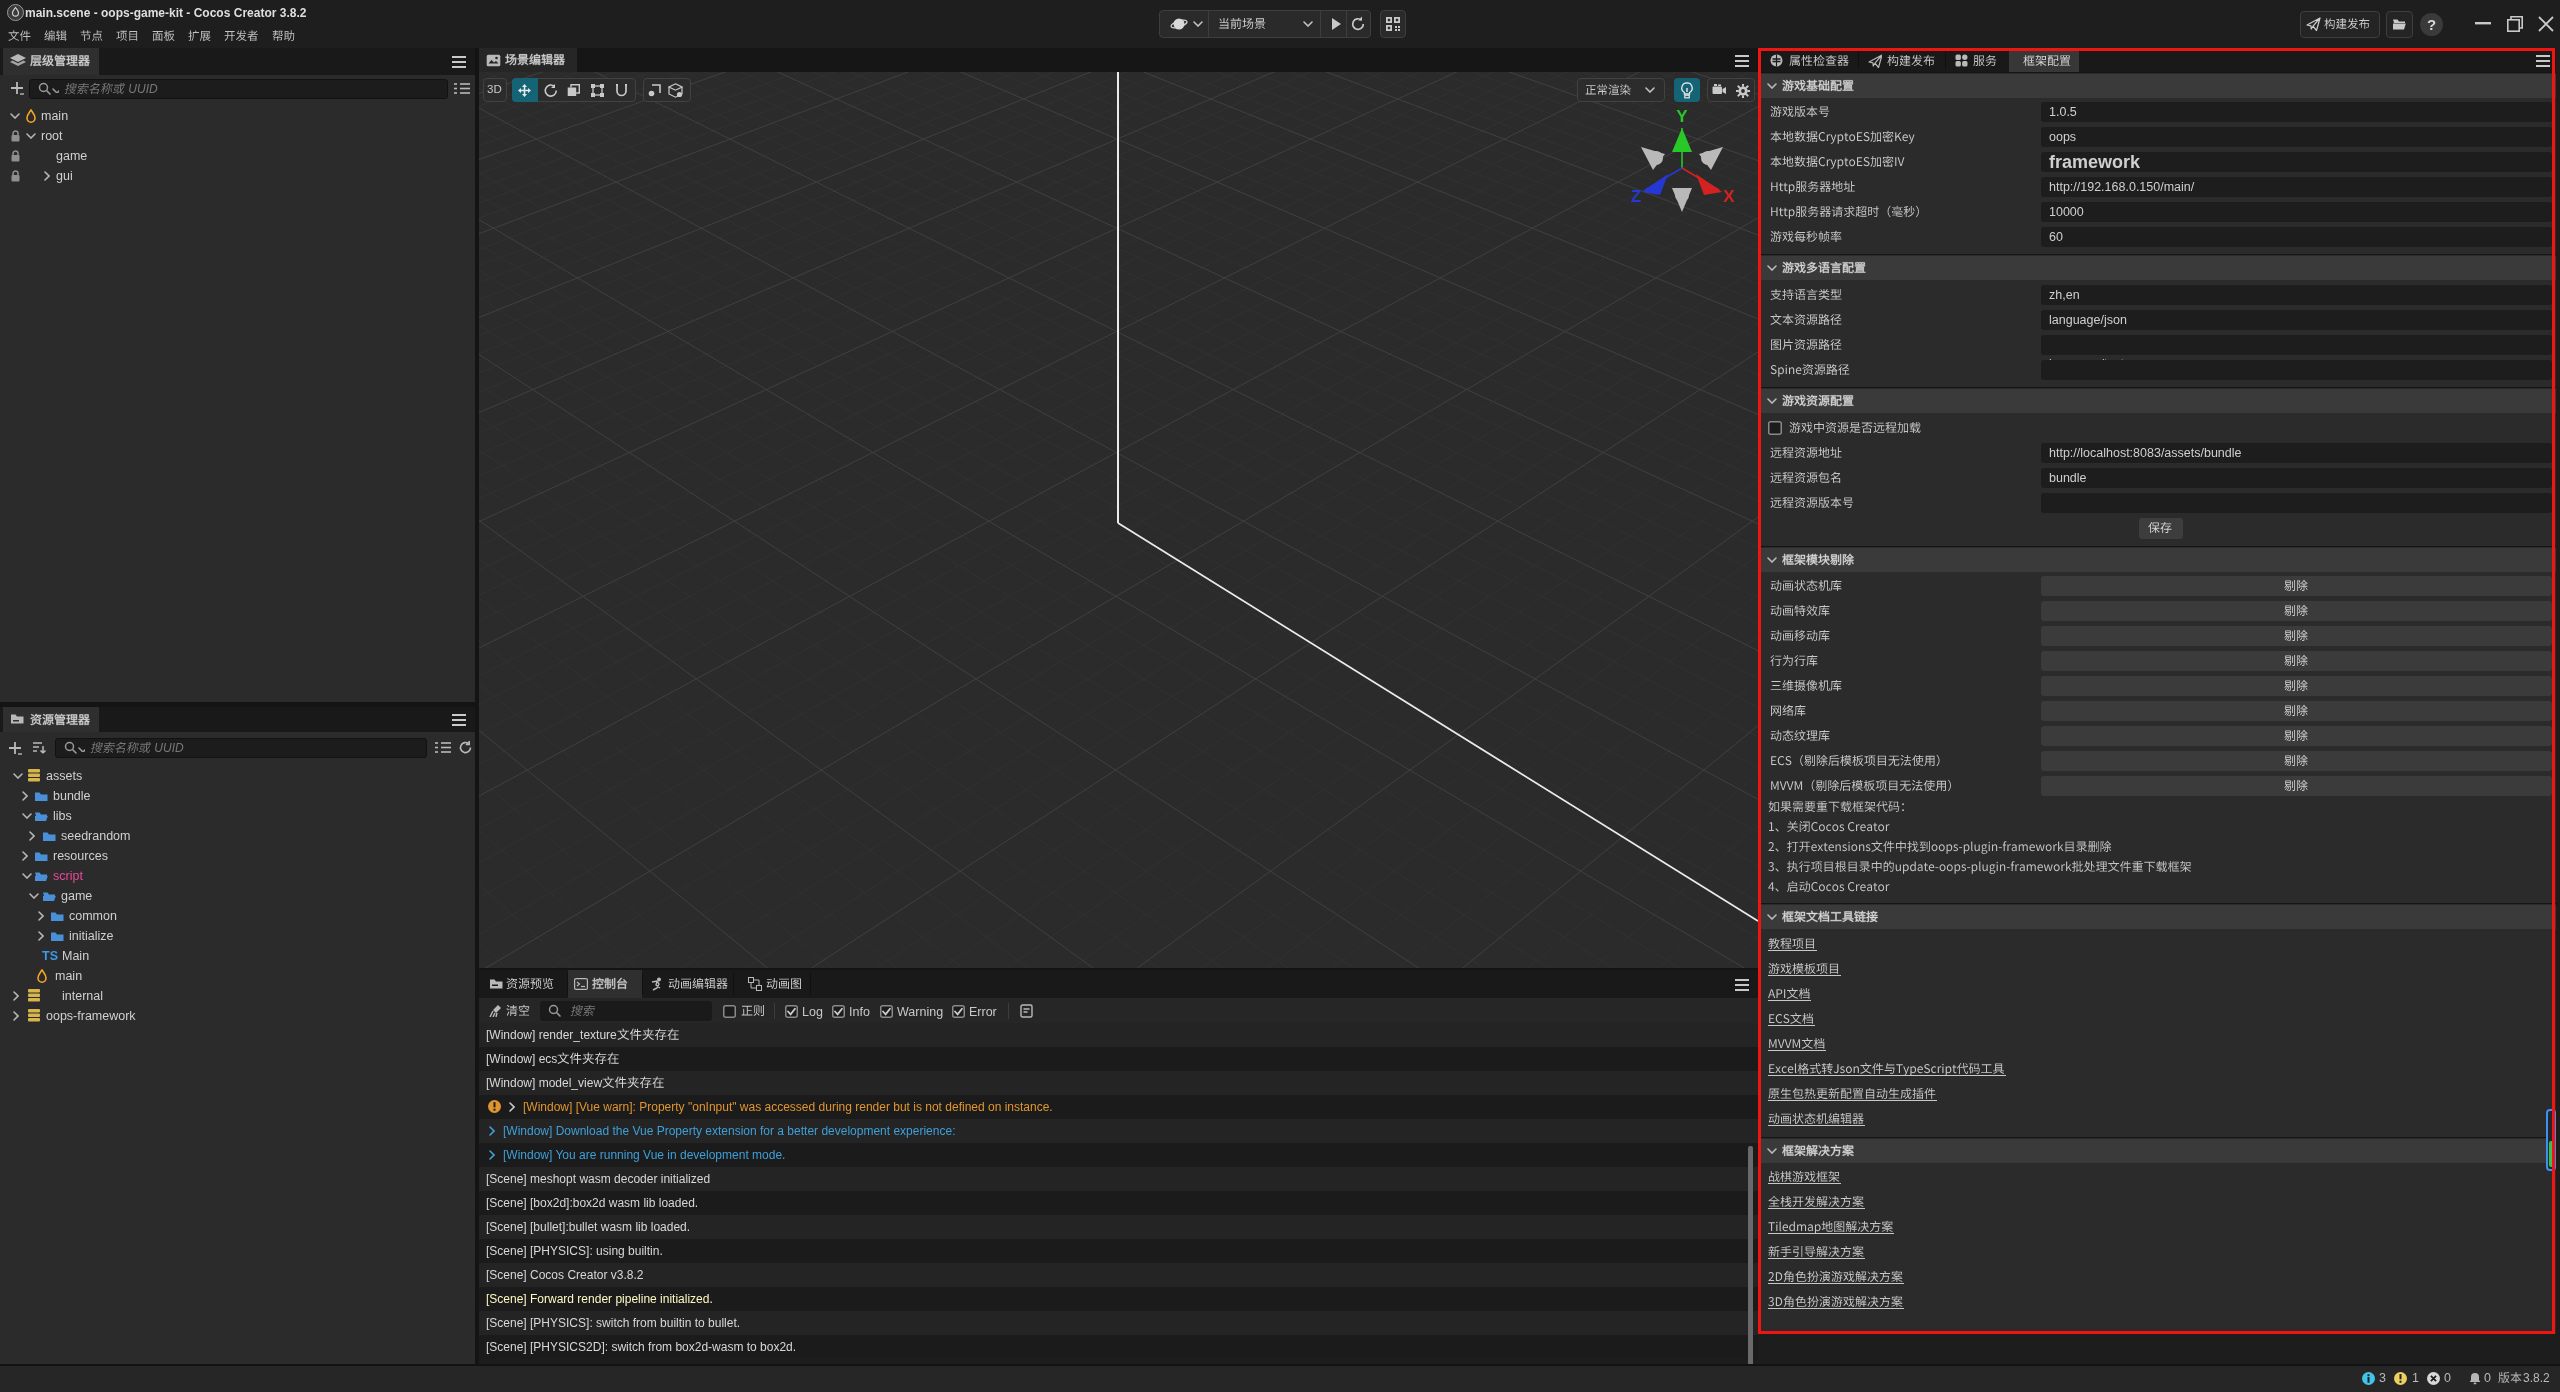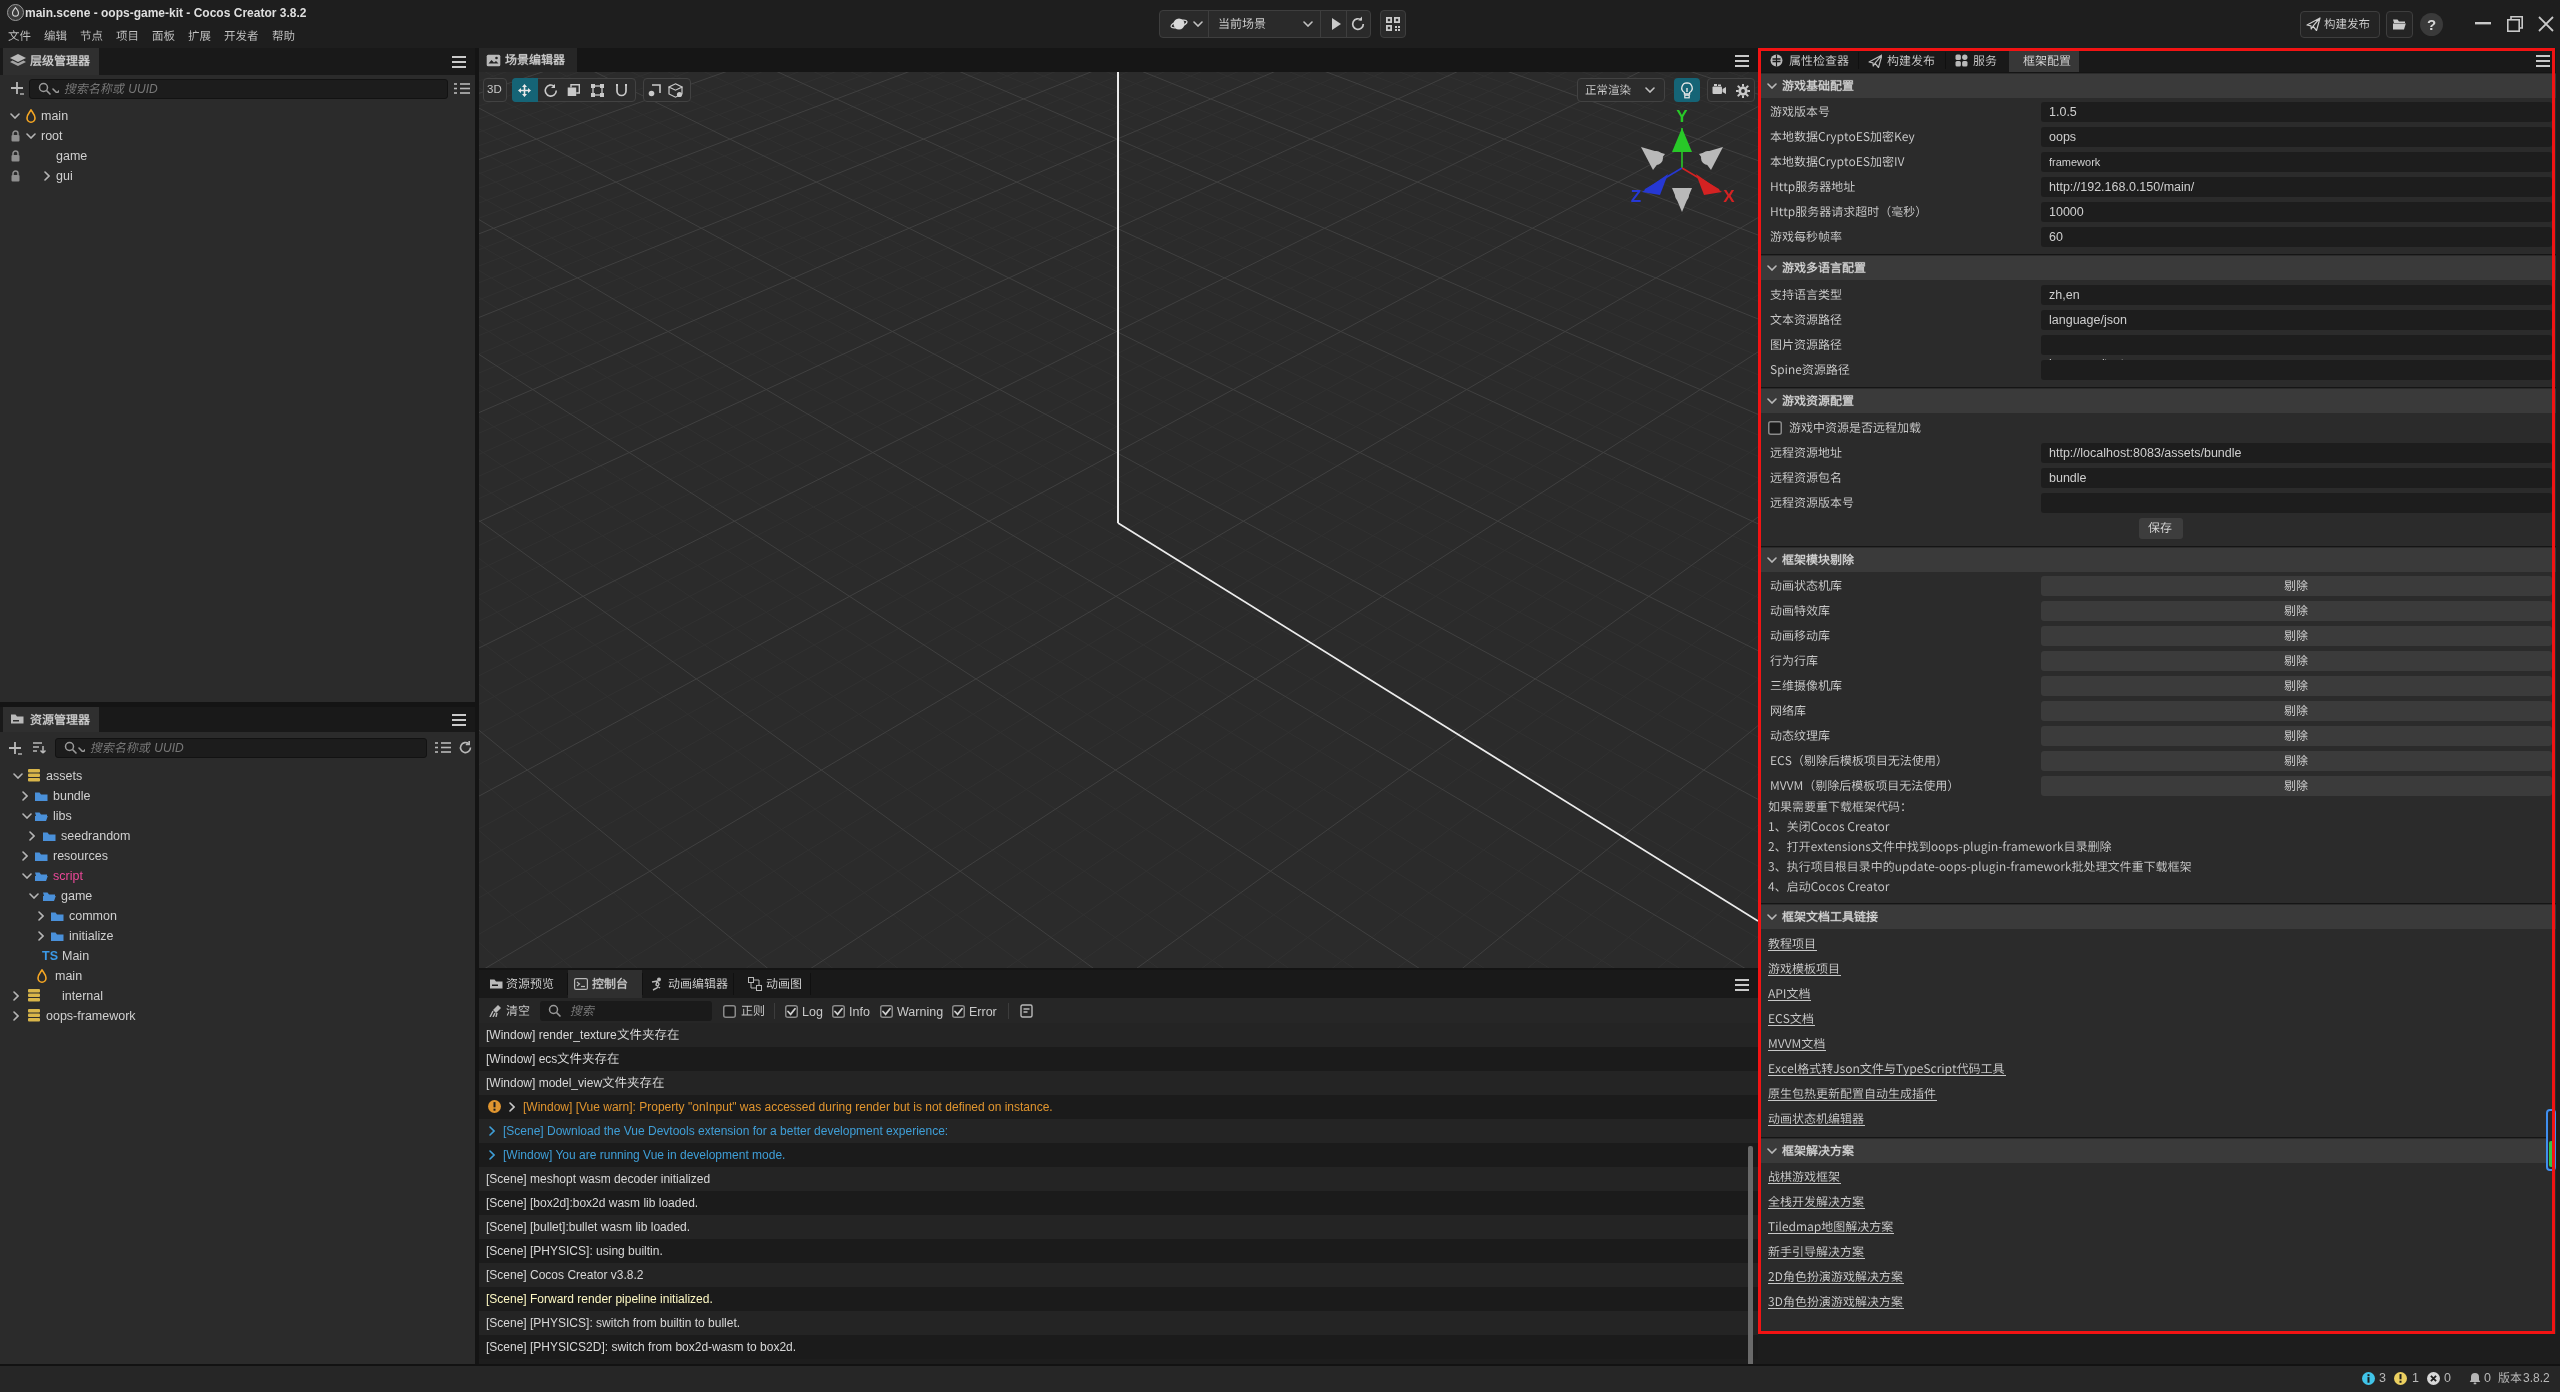--- a/index.html
+++ b/index.html
@@ -1009,21 +1009,21 @@
     <rect x="5.5" y="8.7" width="2" height="2" fill="#1d1d1d"></rect>
   </svg>
 <svg style="position:absolute;left:509px;top:1102px;" width="6" height="10" viewBox="0 0 6 10">
     <path d="M1 1 L5 5 L1 9" stroke="#c9c9c9" stroke-width="1.6" fill="none" stroke-linecap="round"></path>
   </svg>
 <div style="position:absolute;left:523px;top:1099px;height:16px;line-height:16px;font-size:12px;font-weight:normal;font-style:normal;color:#e0952f;white-space:pre;">[Window] [Vue warn]: Property "onInput" was accessed during render but is not defined on instance.</div>
 <div style="position:absolute;left:479px;top:1119px;width:1279px;height:24px;background:#242424;"></div>
 <svg style="position:absolute;left:489px;top:1126px;" width="6" height="10" viewBox="0 0 6 10">
     <path d="M1 1 L5 5 L1 9" stroke="#3f9fd8" stroke-width="1.6" fill="none" stroke-linecap="round"></path>
   </svg>
-<div style="position:absolute;left:503px;top:1123px;height:16px;line-height:16px;font-size:12px;font-weight:normal;font-style:normal;color:#3f9fd8;white-space:pre;">[Scene] Download the Vue Devtools extension for a better development experience:</div>
+<div style="position:absolute;left:503px;top:1123px;height:16px;line-height:16px;font-size:12px;font-weight:normal;font-style:normal;color:#3f9fd8;white-space:pre;">[Window] Download the Vue Property extension for a better development experience:</div>
 <div style="position:absolute;left:479px;top:1143px;width:1279px;height:24px;background:#1b1b1b;"></div>
 <svg style="position:absolute;left:489px;top:1150px;" width="6" height="10" viewBox="0 0 6 10">
     <path d="M1 1 L5 5 L1 9" stroke="#3f9fd8" stroke-width="1.6" fill="none" stroke-linecap="round"></path>
   </svg>
 <div style="position:absolute;left:503px;top:1147px;height:16px;line-height:16px;font-size:12px;font-weight:normal;font-style:normal;color:#3f9fd8;white-space:pre;">[Window] You are running Vue in development mode.</div>
 <div style="position:absolute;left:479px;top:1167px;width:1279px;height:24px;background:#242424;"></div>
 <div style="position:absolute;left:486px;top:1171px;height:16px;line-height:16px;font-size:12px;font-weight:normal;font-style:normal;color:#d8d8d8;white-space:pre;">[Scene] meshopt wasm decoder initialized</div>
 <div style="position:absolute;left:479px;top:1191px;width:1279px;height:24px;background:#1b1b1b;"></div>
 <div style="position:absolute;left:486px;top:1195px;height:16px;line-height:16px;font-size:12px;font-weight:normal;font-style:normal;color:#d8d8d8;white-space:pre;">[Scene] [box2d]:box2d wasm lib loaded.</div>
 <div style="position:absolute;left:479px;top:1215px;width:1279px;height:24px;background:#242424;"></div>
@@ -1177,21 +1177,21 @@
         <use href="#g45" x="1788"></use>
         <use href="#g53" x="1935"></use>
         <use href="#g52a0" x="2084"></use>
         <use href="#g5bc6" x="2334"></use>
         <use href="#g49" x="2584"></use>
         <use href="#g56" x="2657"></use>
       </g>
     </svg>
   </div>
 <div style="position:absolute;left:2041px;top:152px;width:511px;height:20px;background:#1d1d1d;border-radius:3px;"></div>
-<div style="position:absolute;left:2049px;top:154px;height:16px;line-height:16px;font-size:11px;font-weight:normal;font-style:normal;color:#cfcfcf;white-space:pre;">framework</div>
+<div style="position:absolute;left:2049px;top:154px;height:16px;line-height:16px;font-size:18px;font-weight:bold;font-style:normal;color:#cfcfcf;white-space:pre;">framework</div>
 <div style="position:absolute;left:1770px;top:179px;line-height:0">
     <svg class="ct" width="86" height="16" viewBox="0 0 86 16" style="">
       <g fill="#c8c8c8" transform="translate(0,12) scale(0.0480,-0.0480)">
         <use href="#g48"></use>
         <use href="#g74" x="182"></use>
         <use href="#g74" x="276"></use>
         <use href="#g70" x="370"></use>
         <use href="#g670d" x="526"></use>
         <use href="#g52a1" x="776"></use>
         <use href="#g5668" x="1026"></use>

